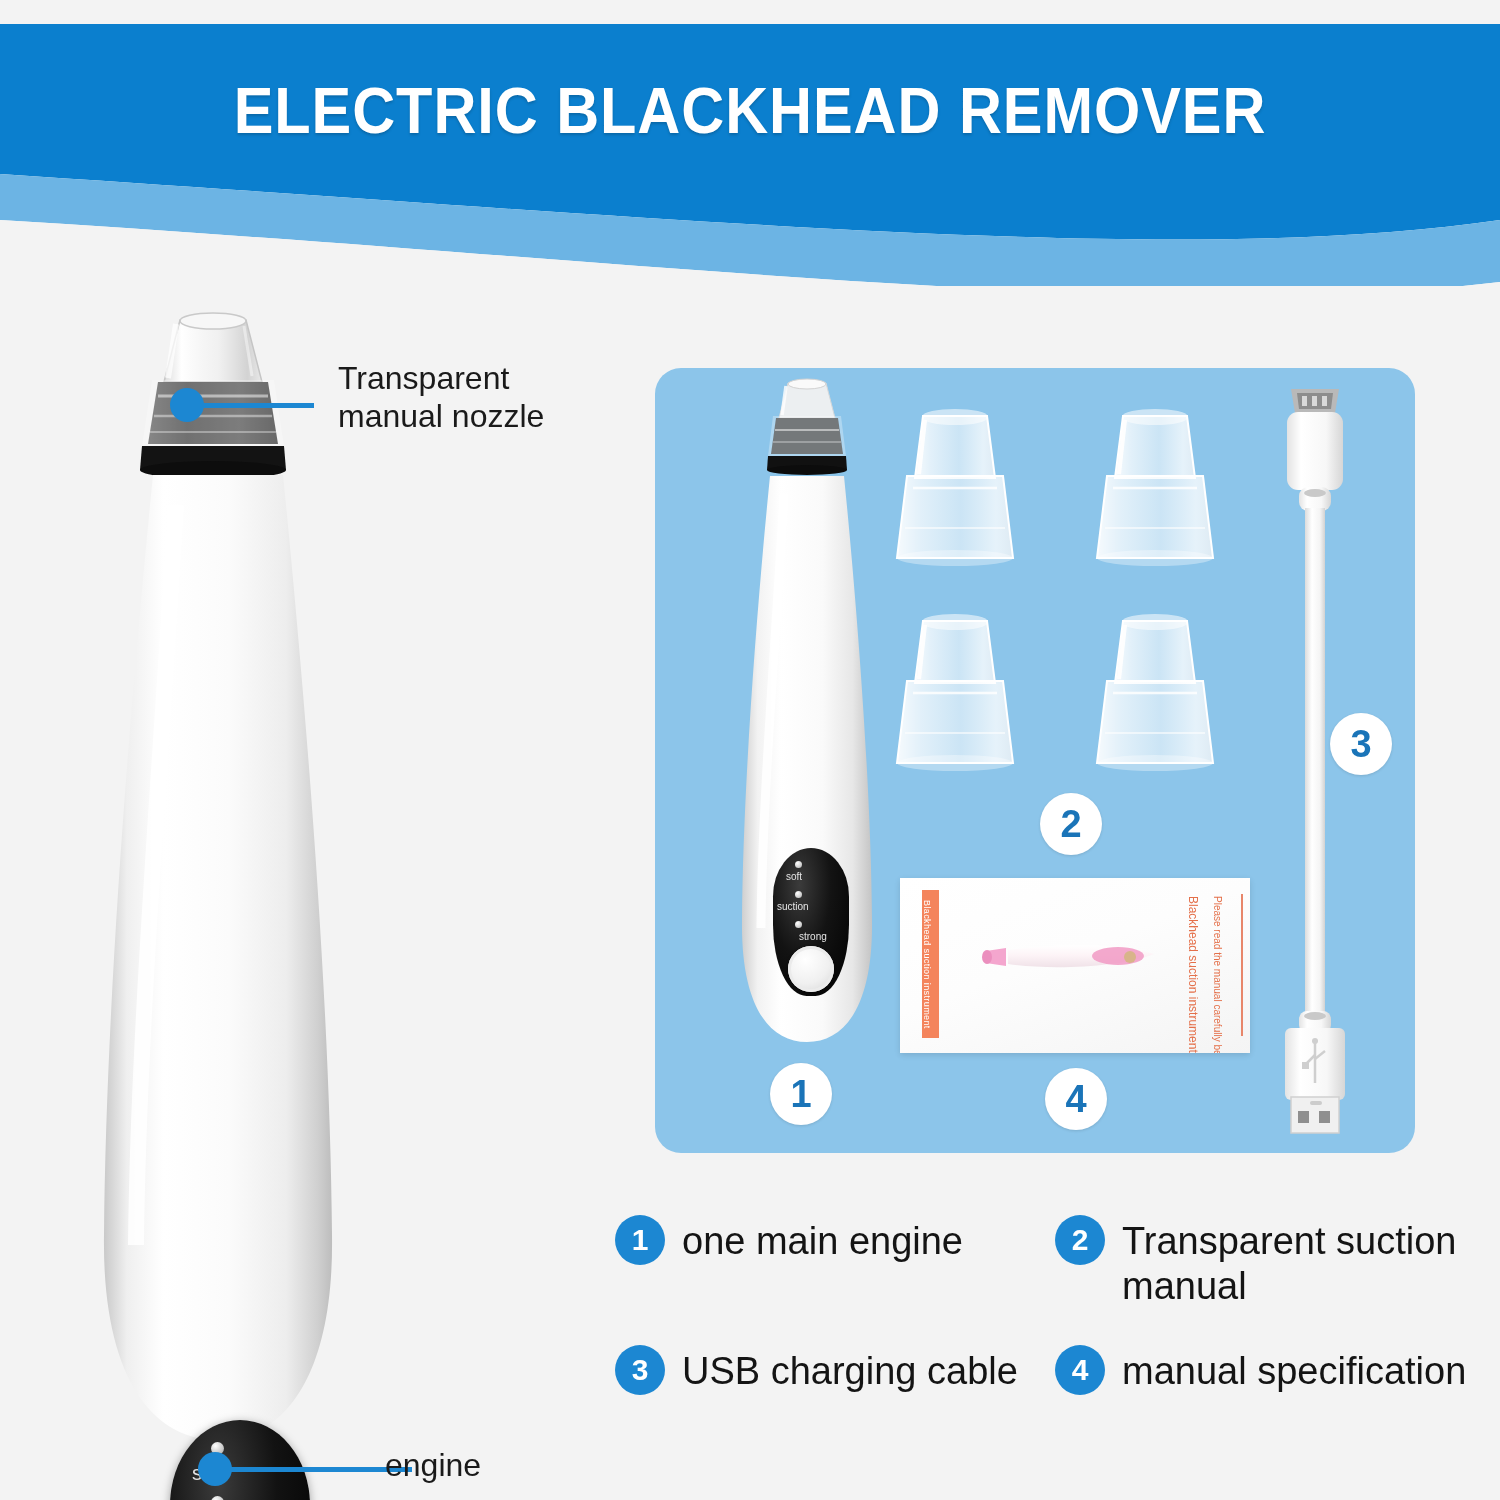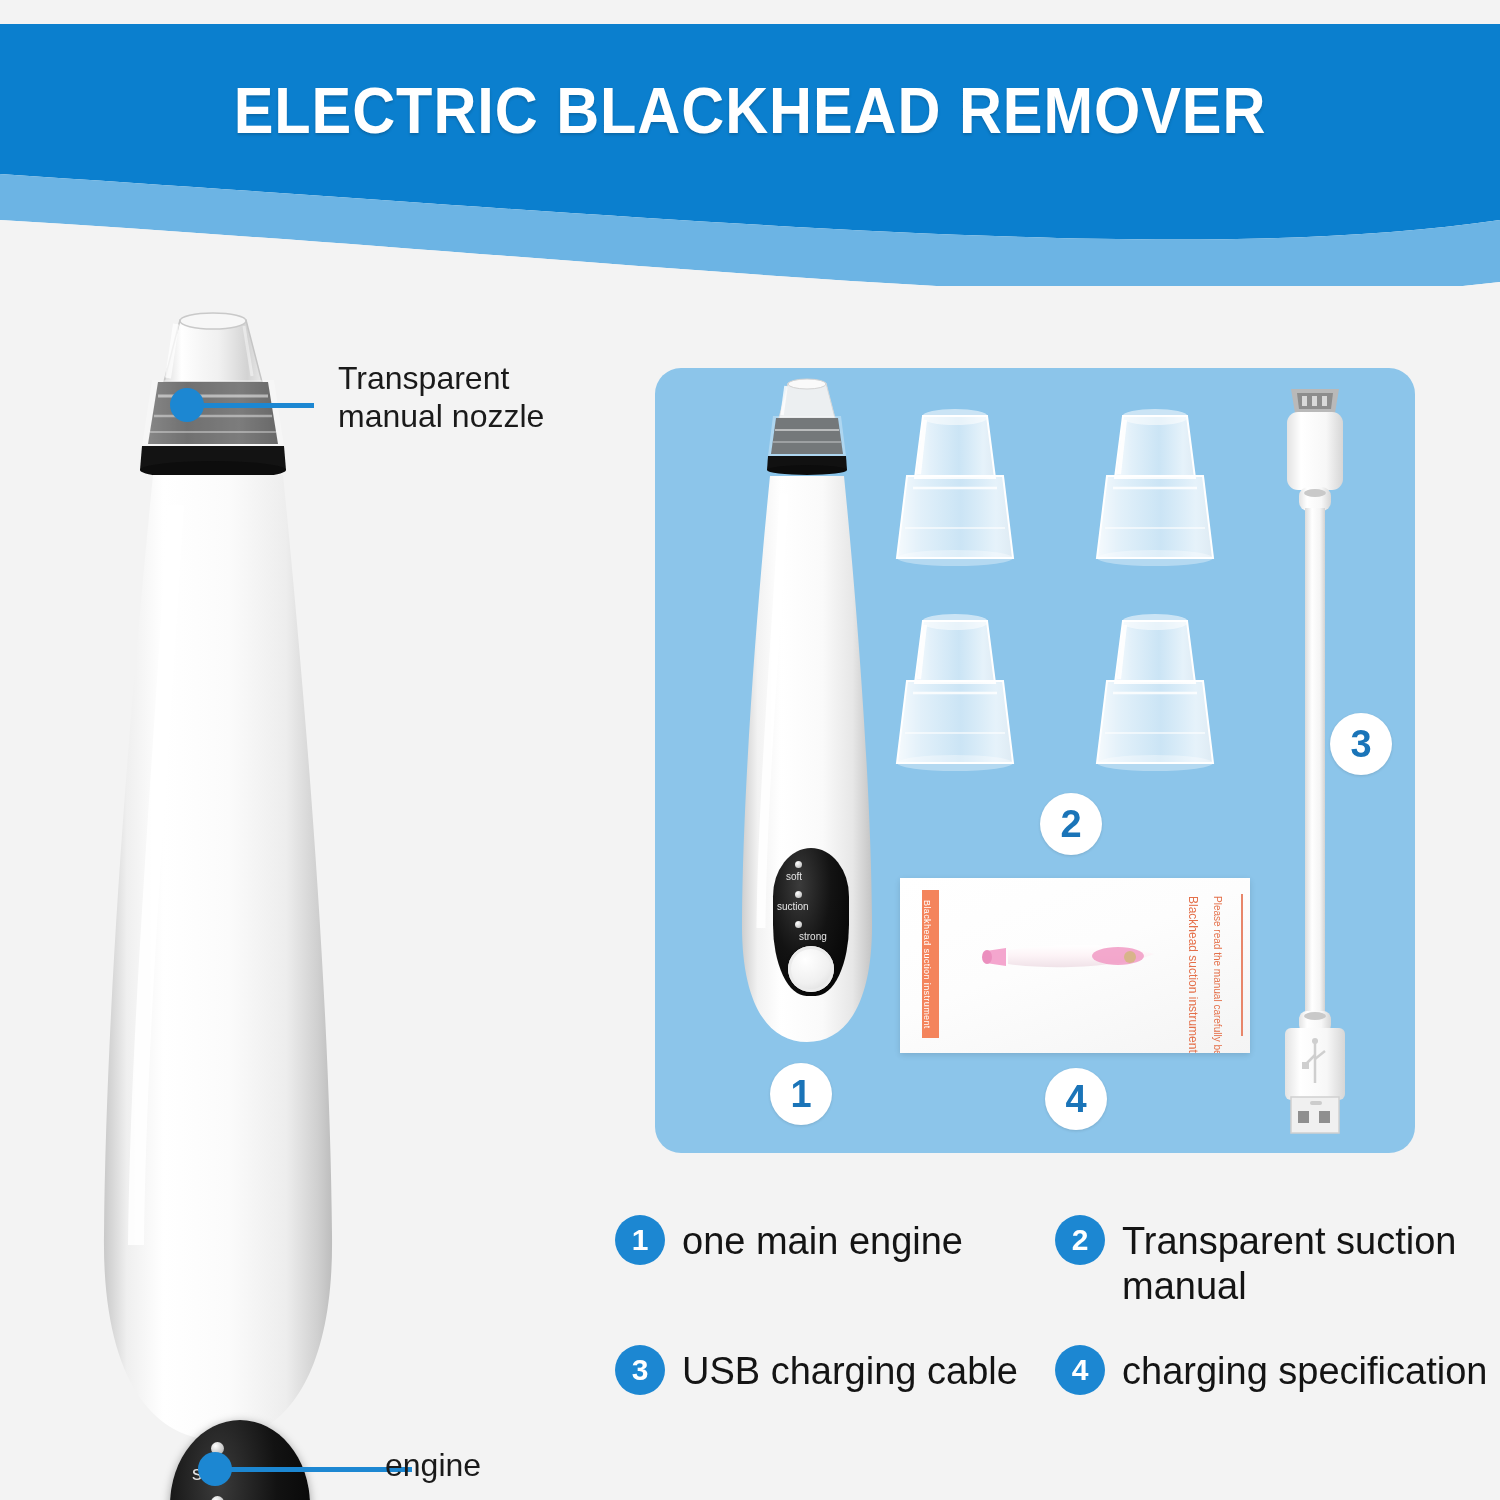--- a/index.html
+++ b/index.html
@@ -383,17 +383,17 @@
     <div class="leg-item" style="left:440px;top:0px;width:440px;">
       <div class="leg-badge">2</div>
       <div class="leg-text">Transparent suction manual</div>
     </div>
     <div class="leg-item" style="left:0px;top:130px;width:420px;">
       <div class="leg-badge">3</div>
       <div class="leg-text">USB charging cable</div>
     </div>
     <div class="leg-item" style="left:440px;top:130px;width:440px;">
       <div class="leg-badge">4</div>
-      <div class="leg-text">charging specification</div>
+      <div class="leg-text">manual specification</div>
     </div>
   </div>
 
 </div>
 
 </body></html>

